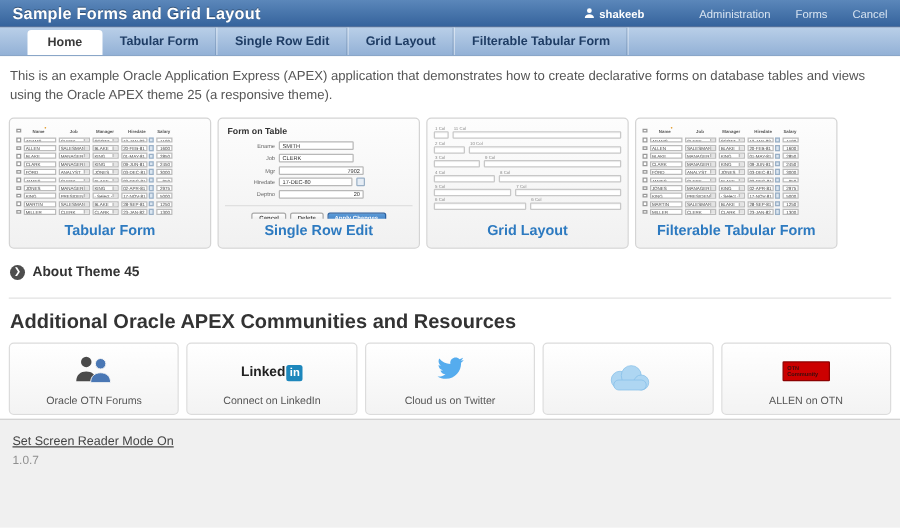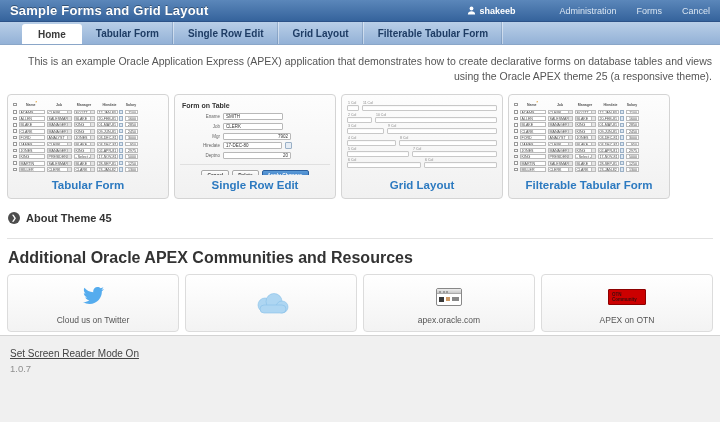--- a/index.html
+++ b/index.html
@@ -17,21 +17,21 @@
   
   .tabbar { height:23px; background:linear-gradient(#b9cfe8,#93b1d6); border-bottom:1px solid #8aa6c8;
             display:flex; align-items:stretch; padding-left:22px; }
   .tab { display:flex; align-items:center; padding:0 14px; font-size:10px; font-weight:bold; color:#1e3c64;
          border-right:1px solid rgba(255,255,255,.45); box-shadow:inset -1px 0 0 rgba(60,90,130,.25); cursor:pointer; }
   .tab.active { background:#fff; color:#3a3a3a; border-radius:3px 3px 0 0; border-right:none; box-shadow:none;
                 margin-top:2px; padding:0 16px; }
 
   
   .content { background:#fff; height:290px; padding:7px 7px 0; overflow:hidden; }
-  .intro { font-size:10.5px; color:#555; line-height:1.45; margin:2px 1px 10px;text-align:right; }
+  .intro { font-size:10.5px; color:#555; line-height:1.45; margin:2px 1px 10px; }
 
   
   .cards-row { display:flex; gap:5px; }
   .demo-card { width:162px; border:1px solid #d4d4d4; border-radius:4px;
                background:linear-gradient(#fdfdfd,#f1f1f1); padding:4px 4px 2px; cursor:pointer; }
   .thumb { height:76px; overflow:hidden; padding:2px 1px; }
   .card-title { text-align:center; font-size:11.5px; font-weight:bold; padding:4px 0 5px; }
 
   
   .mrow { display:flex; align-items:center; gap:2px; margin-bottom:1.6px; }
@@ -613,20 +613,41 @@
       <span class="about-icon">❯</span>
       <span class="about-label">About Theme 45</span>
     </div>
 
     <hr class="divider">
 
     <div class="res-heading">Additional Oracle APEX Communities and Resources</div>
     <div class="res-row" id="resrow">
         <div class="rescard">
           <div class="resicon">
+            <span><svg width="34" height="23" viewBox="0 0 34 23">
+                <g fill="#4a4a4a">
+                  <circle cx="11" cy="6.5" r="4.2"></circle>
+                  <path d="M3 22c0-5.2 3.6-7.8 8-7.8s8 2.6 8 7.8z"></path>
+                </g>
+                <g fill="#4a77b4" stroke="#f4f4f4" stroke-width="0.8">
+                  <circle cx="22.5" cy="8" r="4.2"></circle>
+                  <path d="M14.5 23c0-5.2 3.6-7.8 8-7.8s8 2.6 8 7.8z"></path>
+                </g>
+              </svg></span>
+          </div>
+          <div class="rescaption">Oracle OTN Forums</div>
+        </div>
+        <div class="rescard">
+          <div class="resicon">
+            <span><span class="liword">Linked</span><span class="libadge" style="background: rgb(29, 135, 188);">in</span></span>
+          </div>
+          <div class="rescaption">Connect on LinkedIn</div>
+        </div>
+        <div class="rescard">
+          <div class="resicon">
             <span><svg width="25" height="21" viewBox="0 0 24 24">
                 <path fill="#55acee" d="M23.954 4.569c-.885.389-1.83.654-2.825.775 1.014-.611 1.794-1.574 2.163-2.723-.951.555-2.005.959-3.127 1.184-.896-.959-2.173-1.559-3.591-1.559-2.717 0-4.92 2.203-4.92 4.917 0 .39.045.765.127 1.124C7.691 8.094 4.066 6.13 1.64 3.161c-.427.722-.666 1.561-.666 2.475 0 1.71.87 3.213 2.188 4.096-.807-.026-1.566-.248-2.228-.616v.061c0 2.385 1.693 4.374 3.946 4.827-.413.111-.849.171-1.296.171-.314 0-.615-.03-.916-.086.631 1.953 2.445 3.377 4.604 3.417-1.68 1.319-3.809 2.105-6.102 2.105-.39 0-.779-.023-1.17-.067 2.189 1.394 4.768 2.209 7.557 2.209 9.054 0 13.999-7.496 13.999-13.986 0-.209 0-.42-.015-.63.961-.689 1.8-1.56 2.46-2.548z"></path>
               </svg></span>
           </div>
           <div class="rescaption">Cloud us on Twitter</div>
         </div>
         <div class="rescard">
           <div class="resicon">
             <span><svg width="42" height="24" viewBox="0 0 42 24">
                 <g fill="#aed6f2" stroke="#86bfe8" stroke-width="0.6">
@@ -634,46 +655,27 @@
                   <circle cx="24" cy="10.5" r="8"></circle>
                   <circle cx="32" cy="16" r="6"></circle>
                   <rect x="10" y="14" width="26" height="8" rx="4"></rect>
                 </g>
               </svg></span>
           </div>
         </div>
         <div class="rescard">
           <div class="resicon">
             <span>
-              <div class="browser">
-                <div class="bbar">
-                  <i></i>
-                  <i></i>
-                  <i></i>
-                </div>
-                <div class="bbody">
-                  <span class="bsq"></span>
-                  <span class="bsq o"></span>
-                  <span class="bsq r"></span>
-                </div>
-              </div>
-            </span>
-          </div>
-          <div class="rescaption">apex.oracle.com</div>
-        </div>
-        <div class="rescard">
-          <div class="resicon">
-            <span>
               <div class="otnbox" style="background: rgb(204, 0, 0);">
                 <div>OTN</div>
                 <div>Community</div>
               </div>
             </span>
           </div>
-          <div class="rescaption">APEX on OTN</div>
+          <div class="rescaption">ALLEN on OTN</div>
         </div>
       </div>
   </main>
 
   <footer class="footer">
     <a class="sr-link">Set Screen Reader Mode On</a>
     <div class="version">1.0.7</div>
   </footer>
 
 </div>

